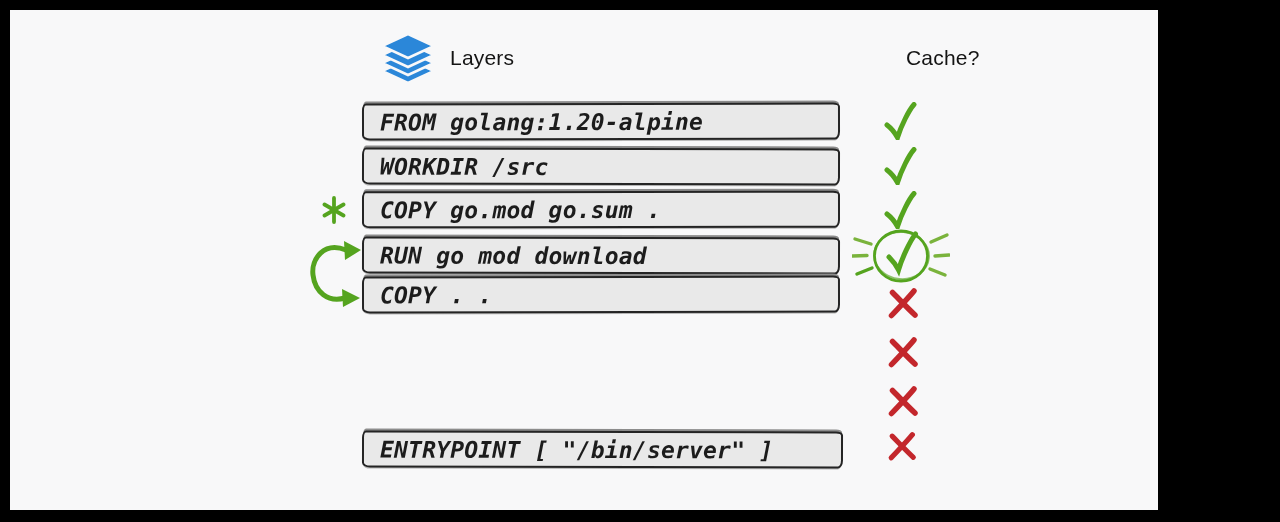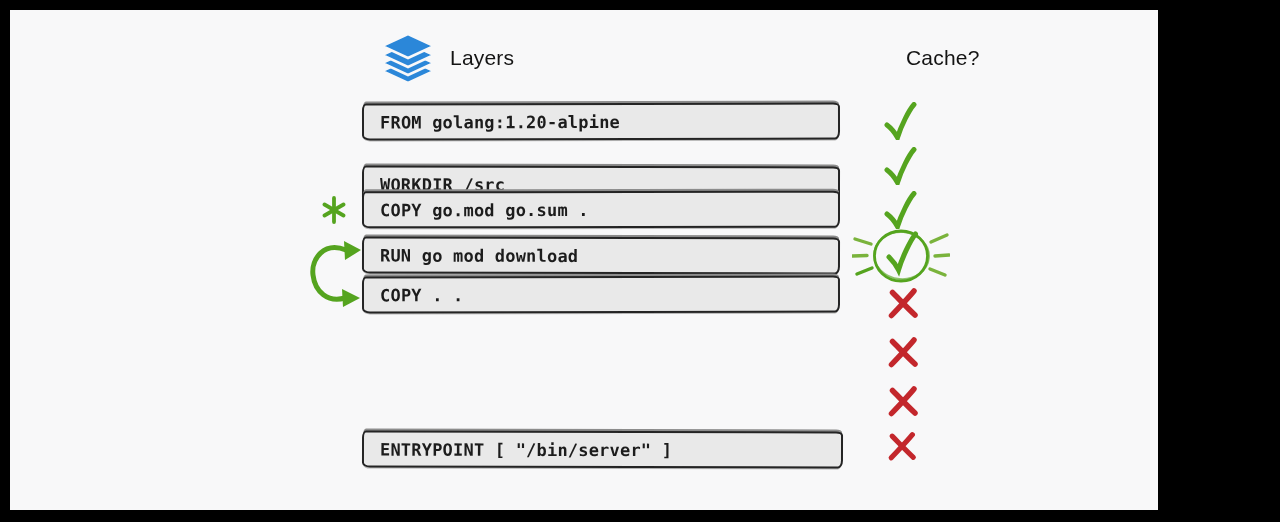--- a/index.html
+++ b/index.html
@@ -20,24 +20,24 @@
   .layers-icon{position:absolute;left:370px;top:23px;}
 
   
   .cmd-box{
     position:absolute;left:352px;width:478px;height:37px;
     background:var(--box-fill);border:2px solid var(--box-border);
     border-radius:4px 7px 5px 8px / 7px 4px 8px 5px;
     box-shadow:0 -3px 0 -1px #8c8c8c, 0 2px 0 -1px #b5b5b5;
     display:flex;align-items:center;padding:0 16px;
   }
-  .cmd-text{font-family:"DejaVu Sans Mono",monospace;font-weight:700;font-size:17px;
-    color:var(--text);letter-spacing:.2px;white-space:pre;}
+  .cmd-text{font-family:"DejaVu Sans Mono",monospace;font-weight:700;font-size:23px;
+    color:var(--text);letter-spacing:.2px;white-space:pre;font-style:italic;}
   .r1{top:93px;transform:rotate(-.12deg);}
-  .r2{top:156px;transform:rotate(.1deg);}
+  .r2{top:138px;transform:rotate(.1deg);}
   .r3{top:181px;transform:rotate(-.08deg);}
   .r4{top:227px;transform:rotate(.12deg);}
   .r5{top:266px;transform:rotate(-.1deg);}
   .r6{top:324px;width:482px;transform:rotate(.08deg);}
   .r7{top:375px;width:482px;transform:rotate(-.1deg);}
   .r8{top:421px;width:481px;transform:rotate(.1deg);}
 
   
   .mark{position:absolute;}
   .chk1{left:873px;top:92px;}

